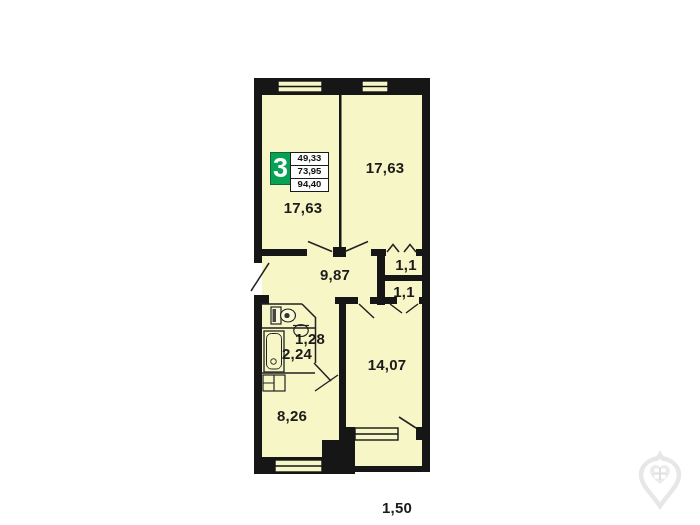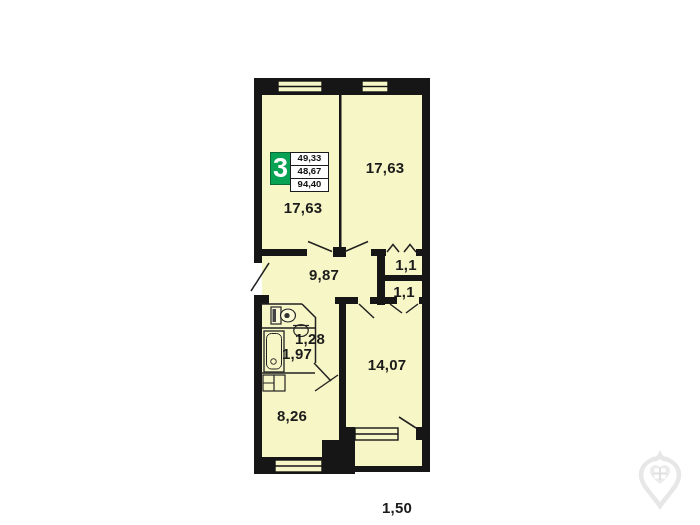--- a/index.html
+++ b/index.html
@@ -128,31 +128,31 @@
     <g transform="translate(638,453)">
       <path d="M22,2 C23.5,5 26,6.5 28.5,6 C36,9 41,15 41,22 C41,32.5 31.5,39 22,53 C12.5,39 3,32.5 3,22 C3,15 8,9 15.5,6 C18,6.5 20.5,5 22,2 Z" fill="#ffffff" stroke="#e7e7e7" stroke-width="4.5"></path>
       <path d="M22,31 C12.5,23.5 10.5,18.5 12.8,14.8 C15.2,11 20,11.5 22,14.5 C24,11.5 28.8,11 31.2,14.8 C33.5,18.5 31.5,23.5 22,31 Z" fill="#ebebeb"></path>
       <rect x="16.5" y="15.5" width="11" height="10" fill="#ffffff"></rect>
       <path d="M22,14.5 V27 M15.5,20.5 H28.5" stroke="#e0e0e0" stroke-width="2"></path>
     </g>
   </svg>
 
   <span class="lbl" style="left:303px; top:207px;">17,63</span>
   <span class="lbl" style="left:385px; top:167px;">17,63</span>
-  <span class="lbl" style="left:324px; top:274px;">9,87</span>
+  <span class="lbl" style="left:335px; top:274px;">9,87</span>
   <span class="lbl" style="left:406px; top:264px;">1,1</span>
   <span class="lbl" style="left:404px; top:291px;">1,1</span>
   <span class="lbl" style="left:310px; top:318px;margin-top:20px;">1,28</span>
-  <span class="lbl" style="left:297px; top:353px;">1,97</span>
+  <span class="lbl" style="left:297px; top:353px;">2,24</span>
   <span class="lbl" style="left:387px; top:364px;">14,07</span>
   <span class="lbl" style="left:292px; top:415px;">8,26</span>
   <span class="lbl" style="left:397px; top:459px;margin-top:48px;">1,50</span>
 
   <div class="badge">
     <div class="badge-num">3</div>
     <div class="badge-rows">
       <div class="badge-cell">49,33</div>
-      <div class="badge-cell">48,67</div>
+      <div class="badge-cell">73,95</div>
       <div class="badge-cell">94,40</div>
     </div>
   </div>
 
 </div>
 
 </body></html>

